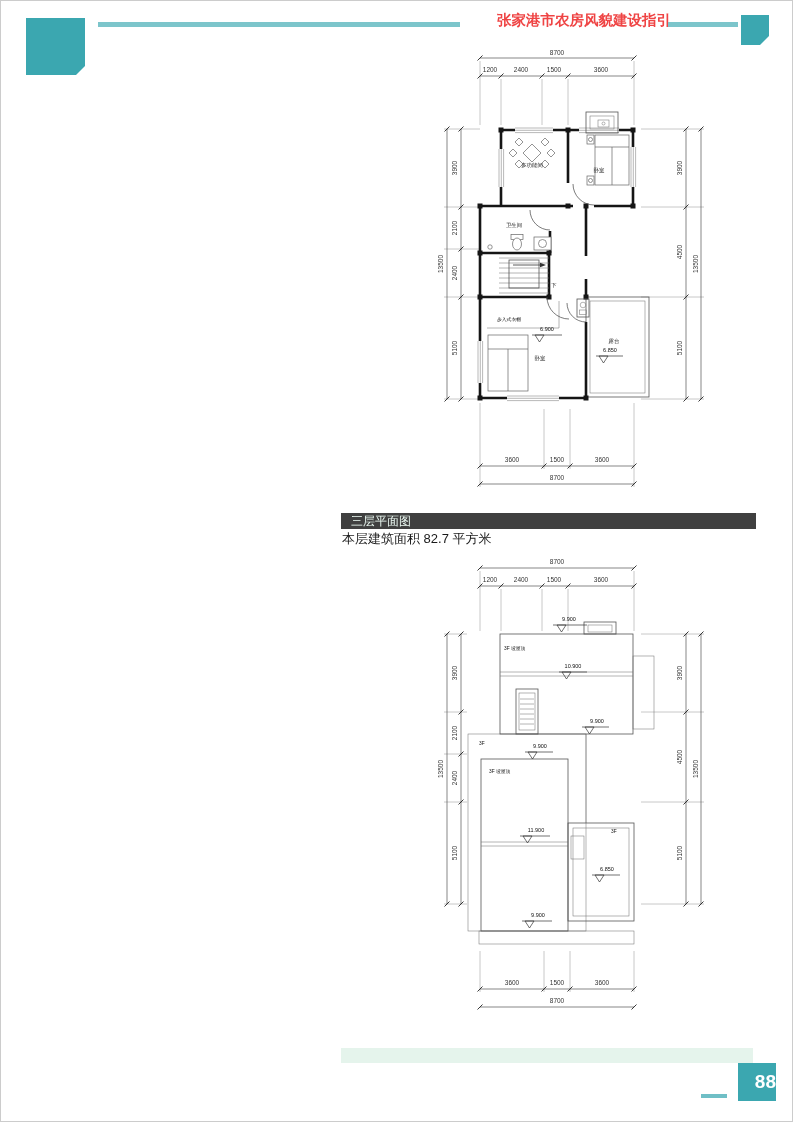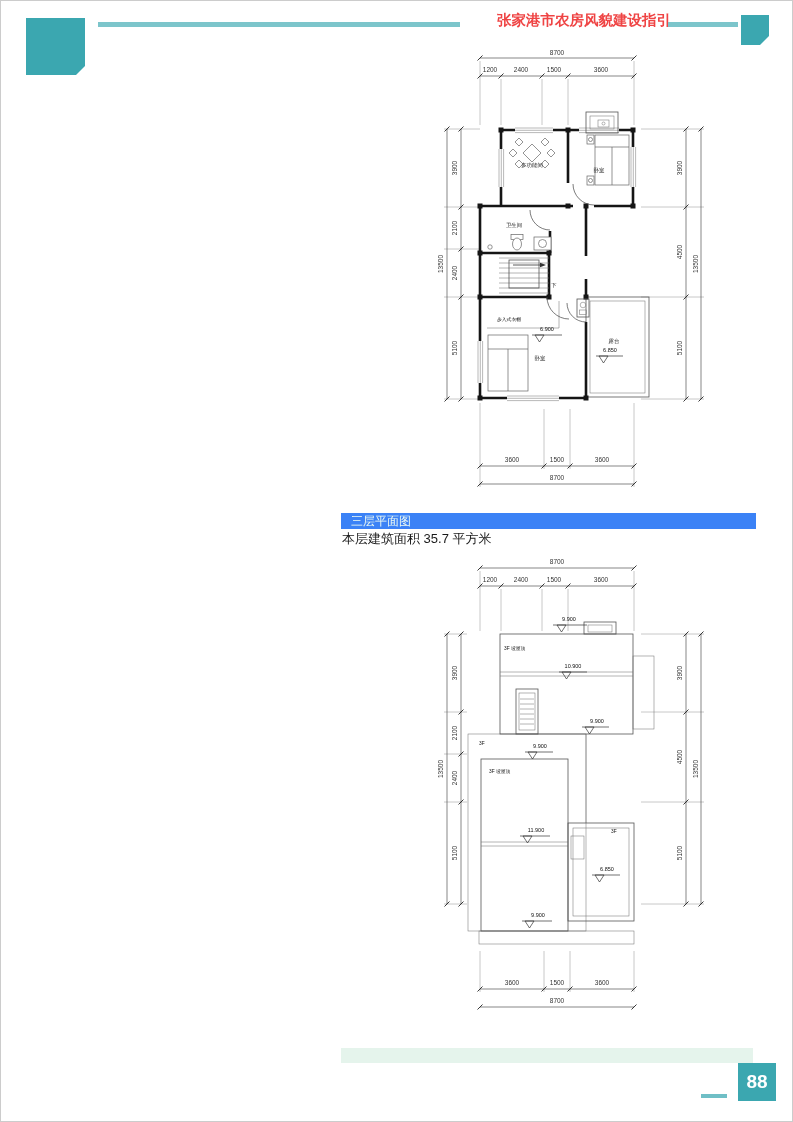--- a/index.html
+++ b/index.html
@@ -5,26 +5,26 @@
   html,body{margin:0;padding:0;background:#fff;font-family:"Liberation Sans",sans-serif;}
   .page{position:relative;width:793px;height:1122px;background:#fff;overflow:hidden;border:1px solid #ccc;box-sizing:border-box;}
   .corner-sq{position:absolute;background:#3ba7b0;}
   .notch{clip-path:polygon(0 0,100% 0,100% calc(100% - 9px),calc(100% - 9px) 100%,0 100%);}
   .tl{left:25px;top:17px;width:59px;height:57px;}
   .tr{left:740px;top:14px;width:28px;height:30px;}
   .hline{position:absolute;height:4.5px;background:#7cc5cb;top:21px;}
   .hl-left{left:97px;width:362px;}
   .hl-right{left:667px;width:70px;}
   .header-title{position:absolute;left:496px;top:10px;width:172px;text-align:center;font-size:14.5px;font-weight:bold;color:#ef4444;white-space:nowrap;}
-  .bar{position:absolute;left:340px;width:415px;height:16px;background:#3b82f6;color:#ecfaf3;font-size:12px;line-height:16.5px;padding-left:10px;box-sizing:border-box;}
+  .bar{position:absolute;left:340px;width:415px;height:16px;background:#404040;color:#ecfaf3;font-size:12px;line-height:16.5px;padding-left:10px;box-sizing:border-box;}
   .bar1{top:512px;}
   .bar2{top:1031px;}
   .area-text{position:absolute;left:341px;top:529px;font-size:13px;color:#1a1a1a;}
   .pale-strip{position:absolute;left:340px;top:1047px;width:412px;height:15px;background:#e5f4ec;}
-  .pagenum{position:absolute;left:737px;top:1062px;width:38px;height:38px;background:#3ba7b0;color:#fff;font-size:19px;font-weight:bold;text-align:center;line-height:38px;}
+  .pagenum{position:absolute;left:737px;top:1062px;width:38px;height:38px;background:#3ba7b0;color:#fff;font-size:19px;font-weight:bold;text-align:right;line-height:38px;}
   .footer-dash{position:absolute;left:700px;top:1093px;width:26px;height:4px;background:#6fbfc6;}
   svg.plan{position:absolute;}
   svg text{font-family:"Liberation Sans",sans-serif;fill:#222;}
   .dimtxt{font-size:6.5px;fill:#333;}
   .roomtxt{font-size:5.4px;fill:#111;}
   .smalltxt{font-size:4.8px;fill:#111;}
   .lvltxt{font-size:5.5px;fill:#111;}
   .halo{paint-order:stroke;stroke:#fff;stroke-width:2px;}
   .dimline{stroke:#555;stroke-width:0.7;fill:none;}
   .tick{stroke:#222;stroke-width:0.9;fill:none;}
@@ -175,21 +175,21 @@
       <text class="lvltxt" x="546" y="330" text-anchor="middle">6.900</text>
       <path class="lvl" d="M531,334H561 M534,334L543,334L538.5,341Z"></path>
     </g>
     <g>
       <text class="lvltxt halo" x="609" y="351" text-anchor="middle">6.850</text>
       <path class="lvl" d="M595,355H622 M598,355L607,355L602.5,362Z"></path>
     </g>
   </svg>
 
   <div class="bar bar1"><span>三层平面图</span></div>
-  <div class="area-text">本层建筑面积 35.7 平方米</div>
+  <div class="area-text">本层建筑面积 82.7 平方米</div>
 
   <svg class="plan" style="left:400px;top:550px;width:350px;height:470px" viewBox="400 550 350 470">
 
     <path class="ext" d="M479,570V630M500,588V630M541,588V630M567,588V630M633,570V630 M443,633H466M443,711H466M443,753H466M443,801H466M443,903H466 M640,633H703M640,711H703M640,801H703M640,903H703 M479,950V991M543,950V991M569,950V991M633,950V991"></path>
     <path class="dimline" d="M479,567H633M479,585H633 M446,633V903M460,633V903 M685,633V903M700,633V903 M479,988H633M479,1006H633"></path>
     <path class="tick" d="M476.5,569.5l5,-5M630.5,569.5l5,-5 M476.5,587.5l5,-5M497.5,587.5l5,-5M538.5,587.5l5,-5M564.5,587.5l5,-5M630.5,587.5l5,-5 M443.5,635.5l5,-5M443.5,905.5l5,-5 M457.5,635.5l5,-5M457.5,713.5l5,-5M457.5,755.5l5,-5M457.5,803.5l5,-5M457.5,905.5l5,-5 M682.5,635.5l5,-5M682.5,713.5l5,-5M682.5,803.5l5,-5M682.5,905.5l5,-5 M697.5,635.5l5,-5M697.5,905.5l5,-5 M476.5,990.5l5,-5M540.5,990.5l5,-5M566.5,990.5l5,-5M630.5,990.5l5,-5 M476.5,1008.5l5,-5M630.5,1008.5l5,-5"></path>
 
     <text class="dimtxt" x="556" y="563" text-anchor="middle">8700</text>
     <text class="dimtxt" x="489" y="581" text-anchor="middle">1200</text>
     <text class="dimtxt" x="520" y="581" text-anchor="middle">2400</text>

